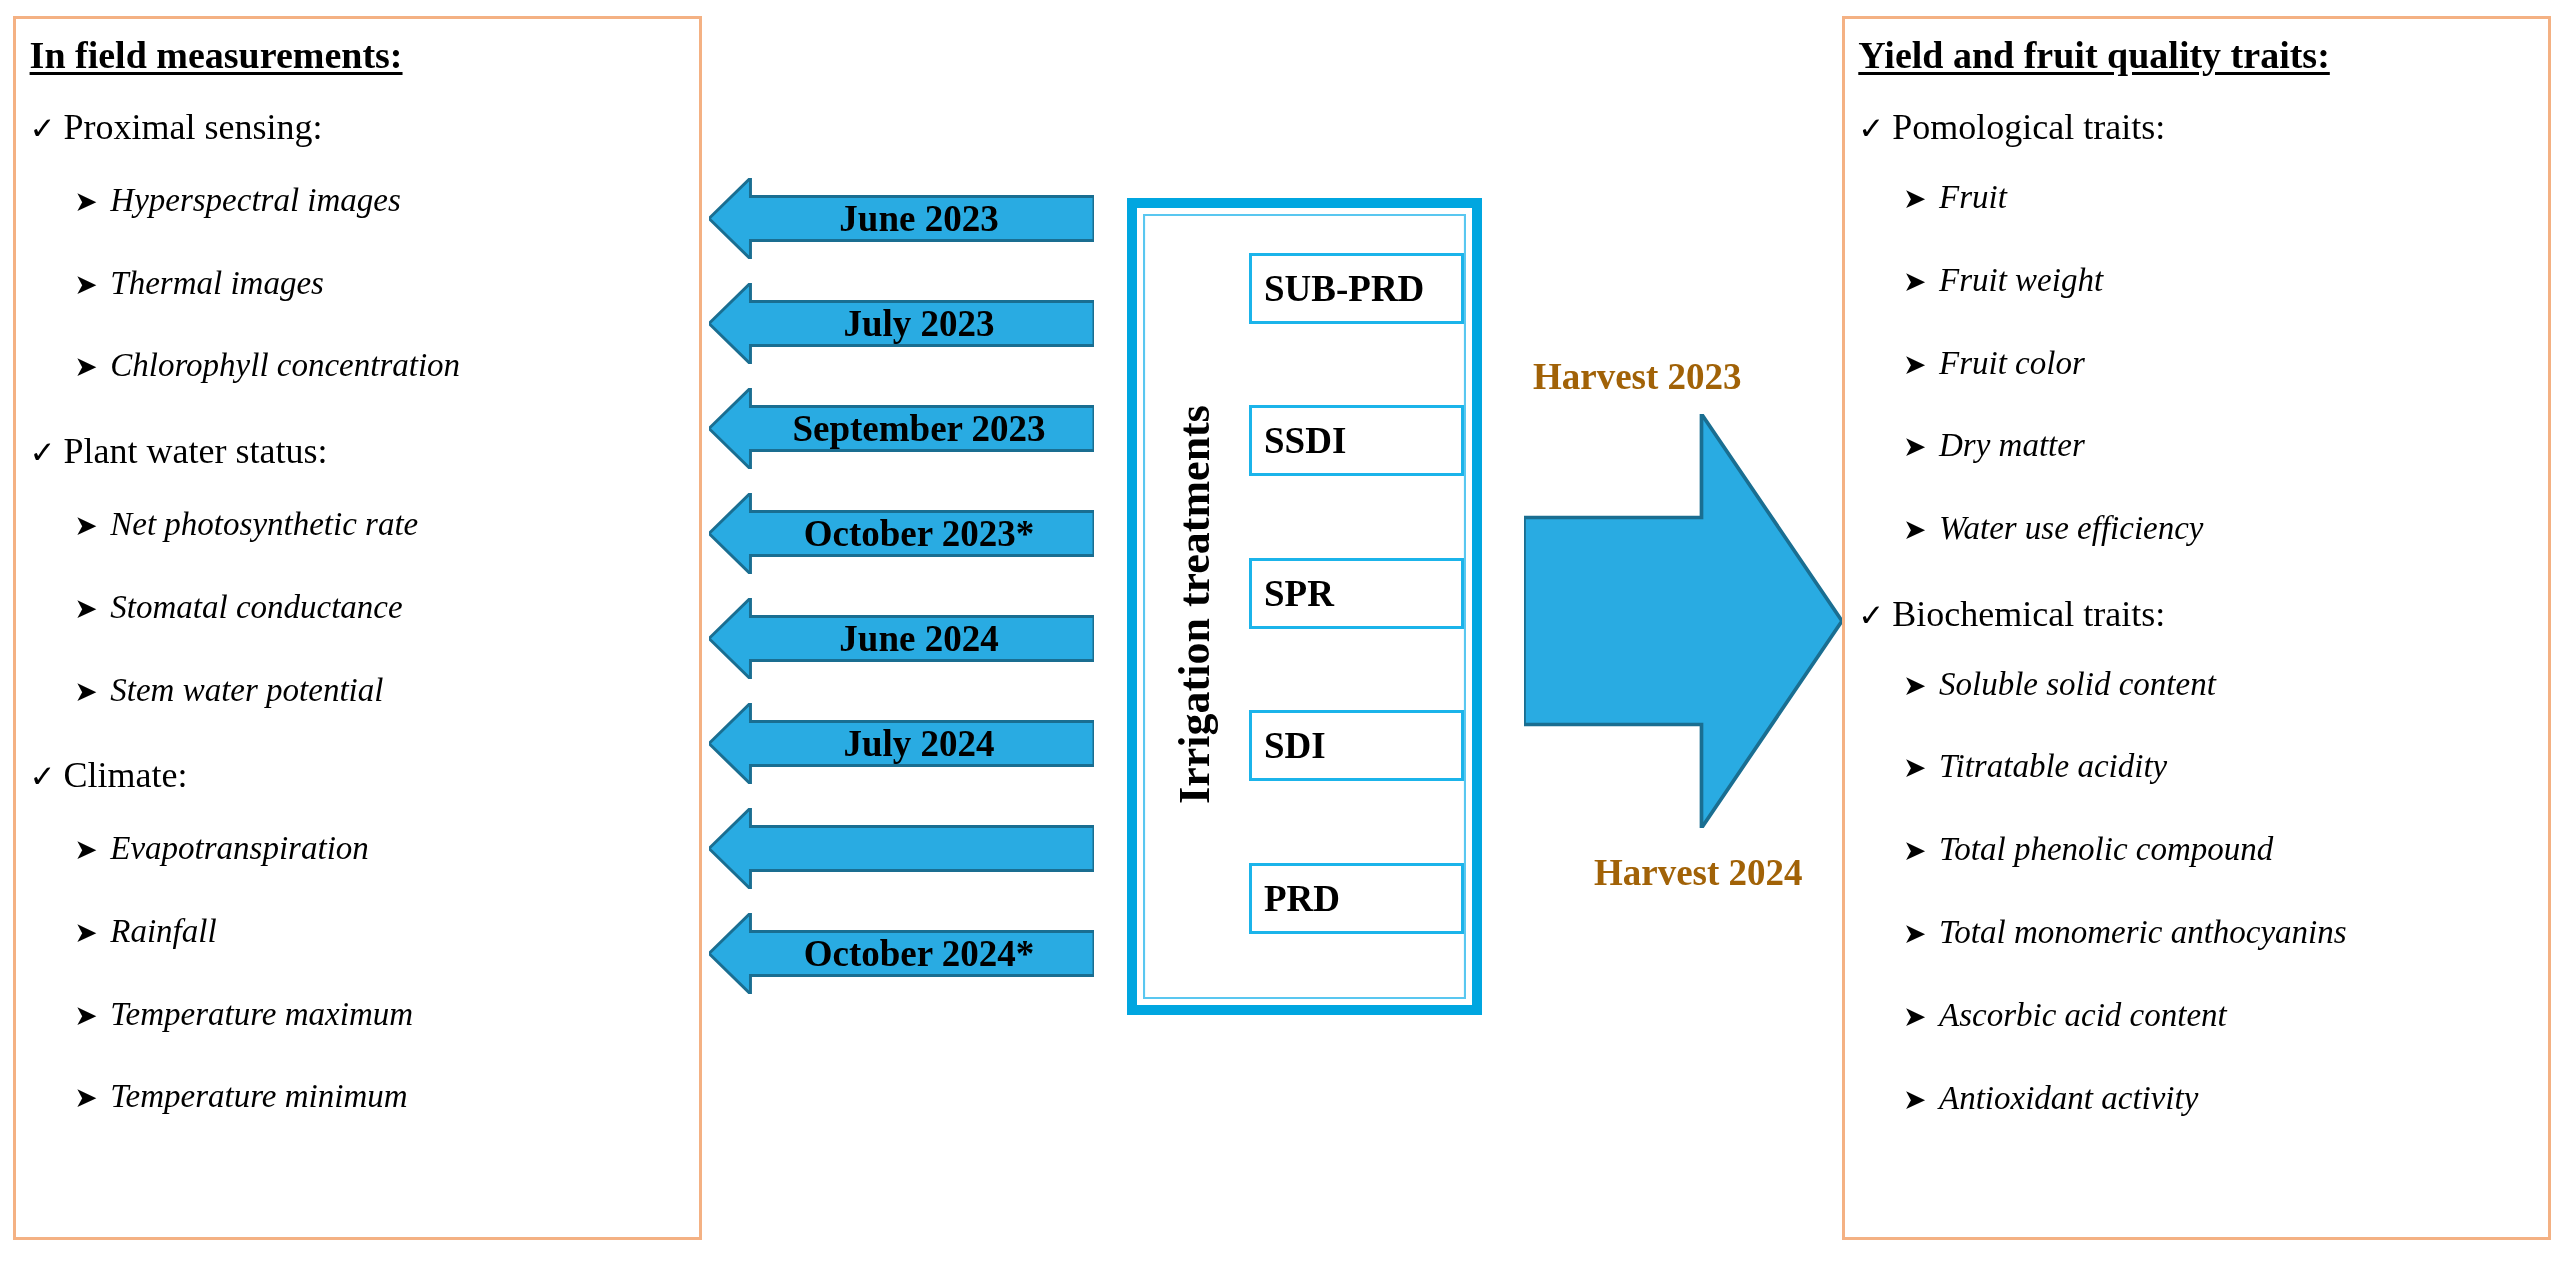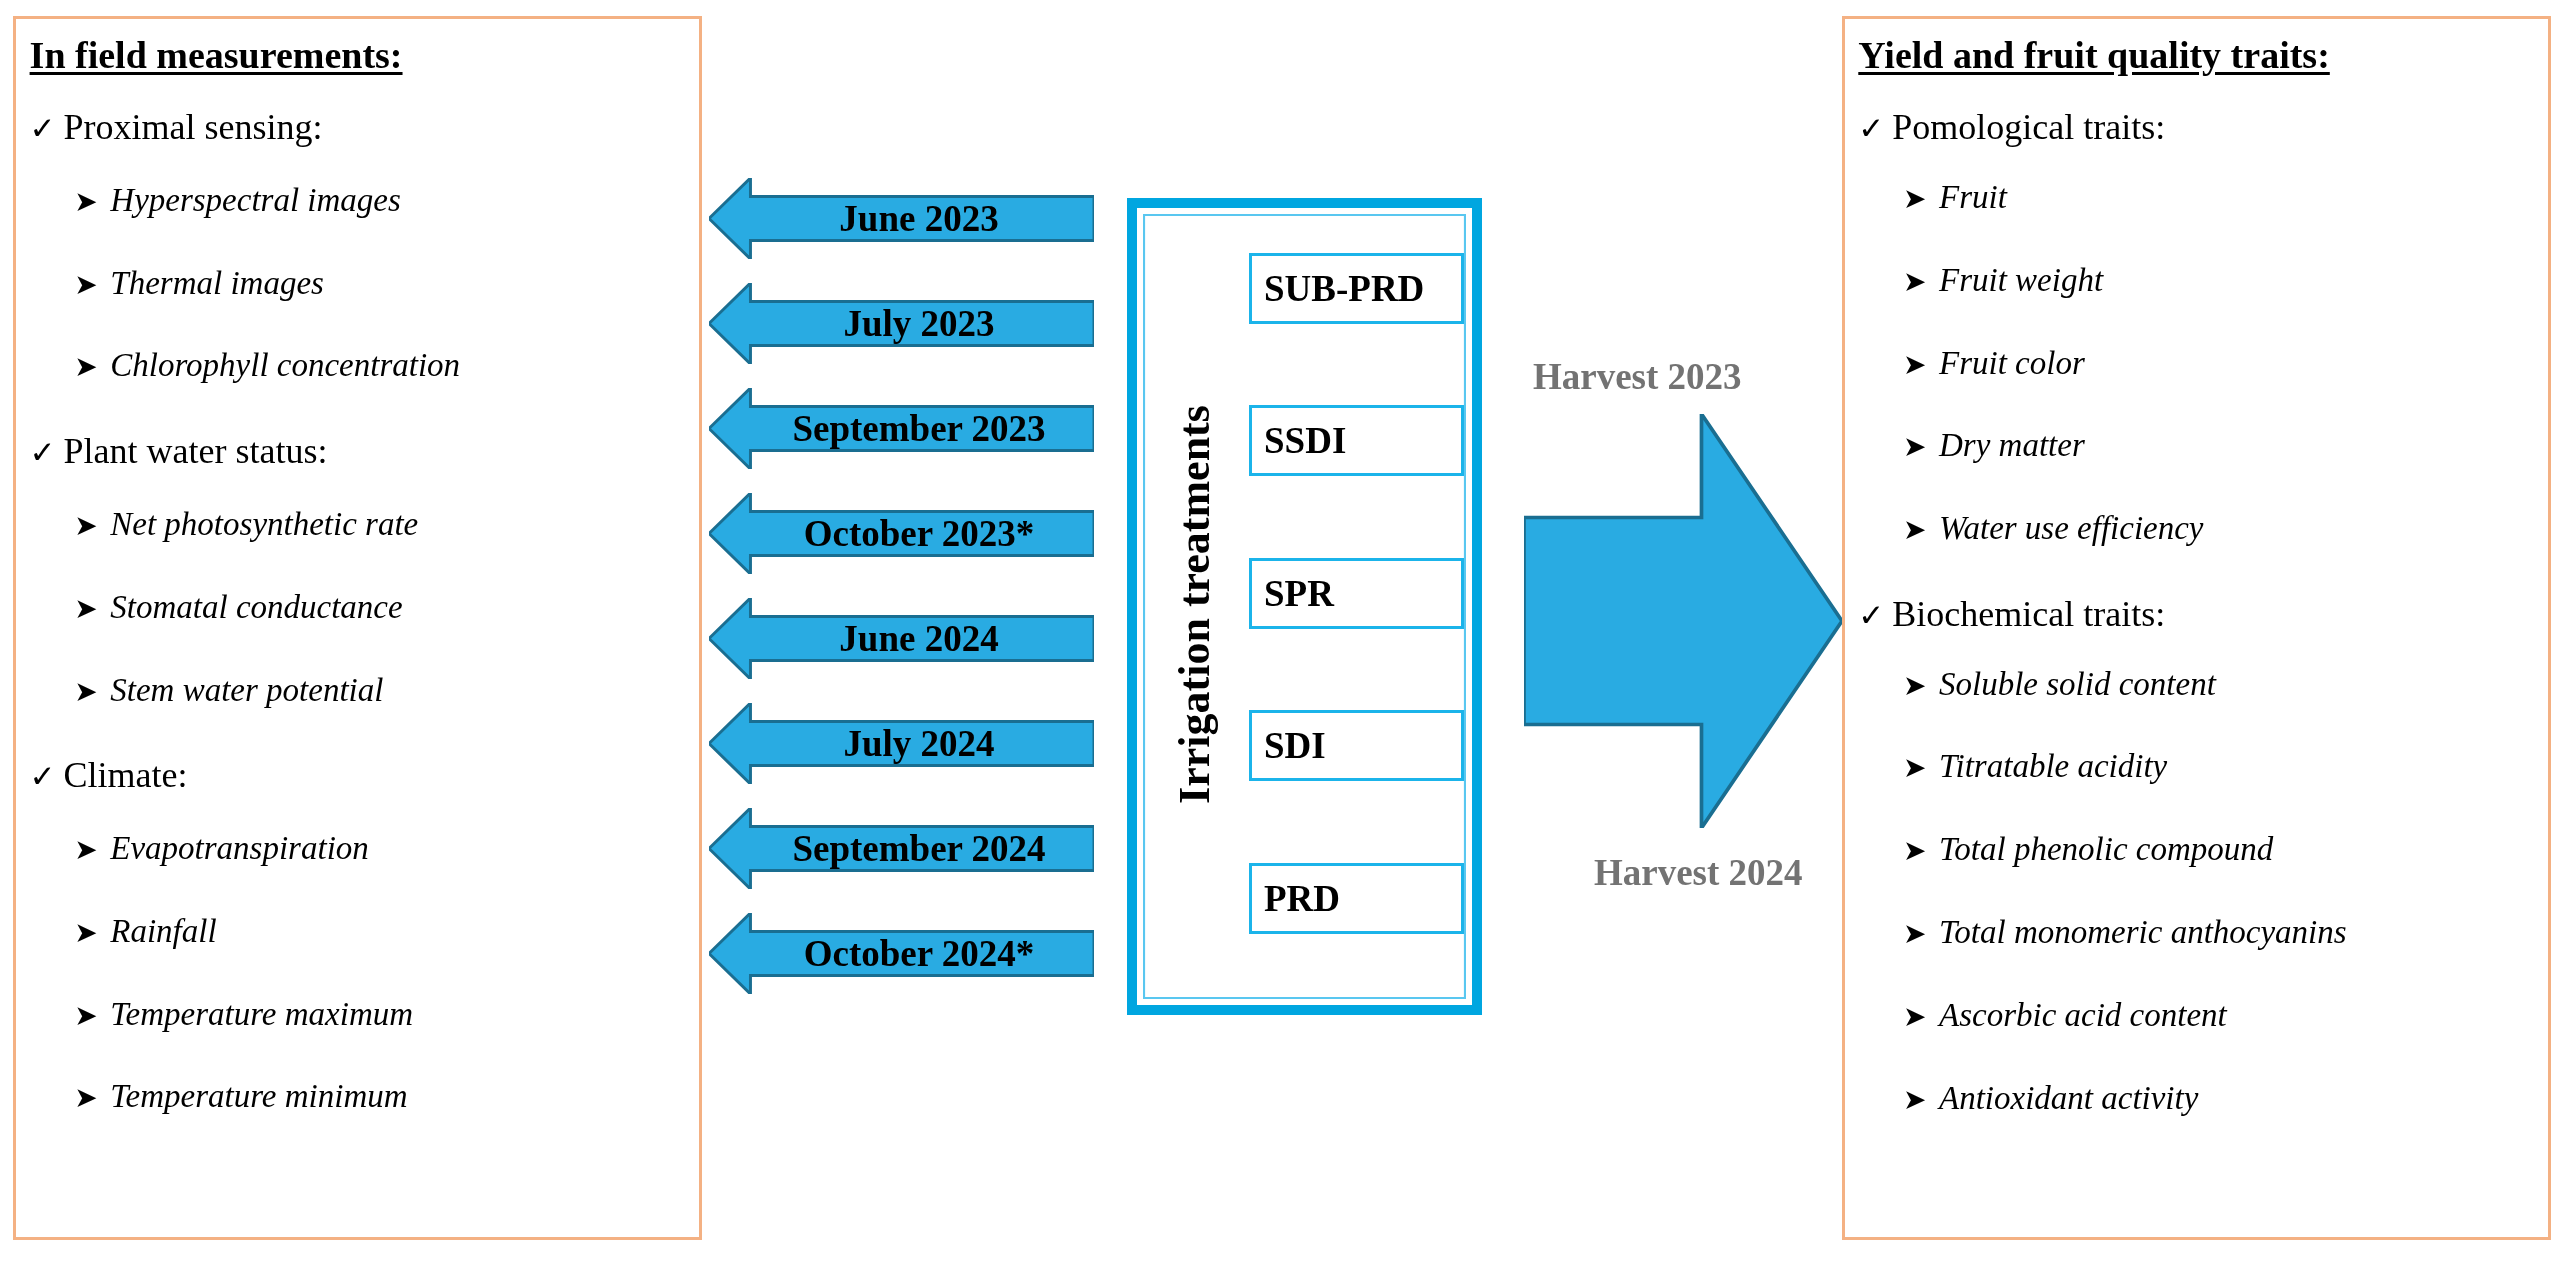--- a/index.html
+++ b/index.html
@@ -125,21 +125,21 @@
   #harvest-arrow {
     position: absolute;
     left: 1524px; top: 414px;
     width: 318px; height: 414px;
   }
   #harvest-arrow svg { width:100%; height:100%; display:block; }
   .harvest-label {
     position: absolute;
     font-size: 37px;
     font-weight: bold;
-    color:#737373;
+    color:#a16207;
     white-space: nowrap;
   }
   #harvest-2023 { left: 1533px; top: 355px; }
   #harvest-2024 { left: 1594px; top: 851px; text-align: right; }
 </style>
 </head>
 <body>
 
 <div id="stage">
 
@@ -289,21 +289,20 @@
       <div class="month-arrow" style="left: 709px; top: 703px; width: 385px;">
         <svg viewBox="0 0 520 110" preserveAspectRatio="none">
           <polygon points="0,55 56,0 56,25 520,25 520,85 56,85 56,110" fill="#29ABE2" stroke="#1A6E91" stroke-width="4"></polygon>
         </svg>
         <div class="mlabel">July 2024</div>
       </div>
       <div class="month-arrow" style="left: 709px; top: 808px; width: 385px;">
         <svg viewBox="0 0 520 110" preserveAspectRatio="none">
           <polygon points="0,55 56,0 56,25 520,25 520,85 56,85 56,110" fill="#29ABE2" stroke="#1A6E91" stroke-width="4"></polygon>
         </svg>
-        <div class="mlabel">September 2024</div>
       </div>
       <div class="month-arrow" style="left: 709px; top: 913px; width: 385px;">
         <svg viewBox="0 0 520 110" preserveAspectRatio="none">
           <polygon points="0,55 56,0 56,25 520,25 520,85 56,85 56,110" fill="#29ABE2" stroke="#1A6E91" stroke-width="4"></polygon>
         </svg>
         <div class="mlabel">October 2024*</div>
       </div>
     </div>
 
   <div id="irrigation-box">

